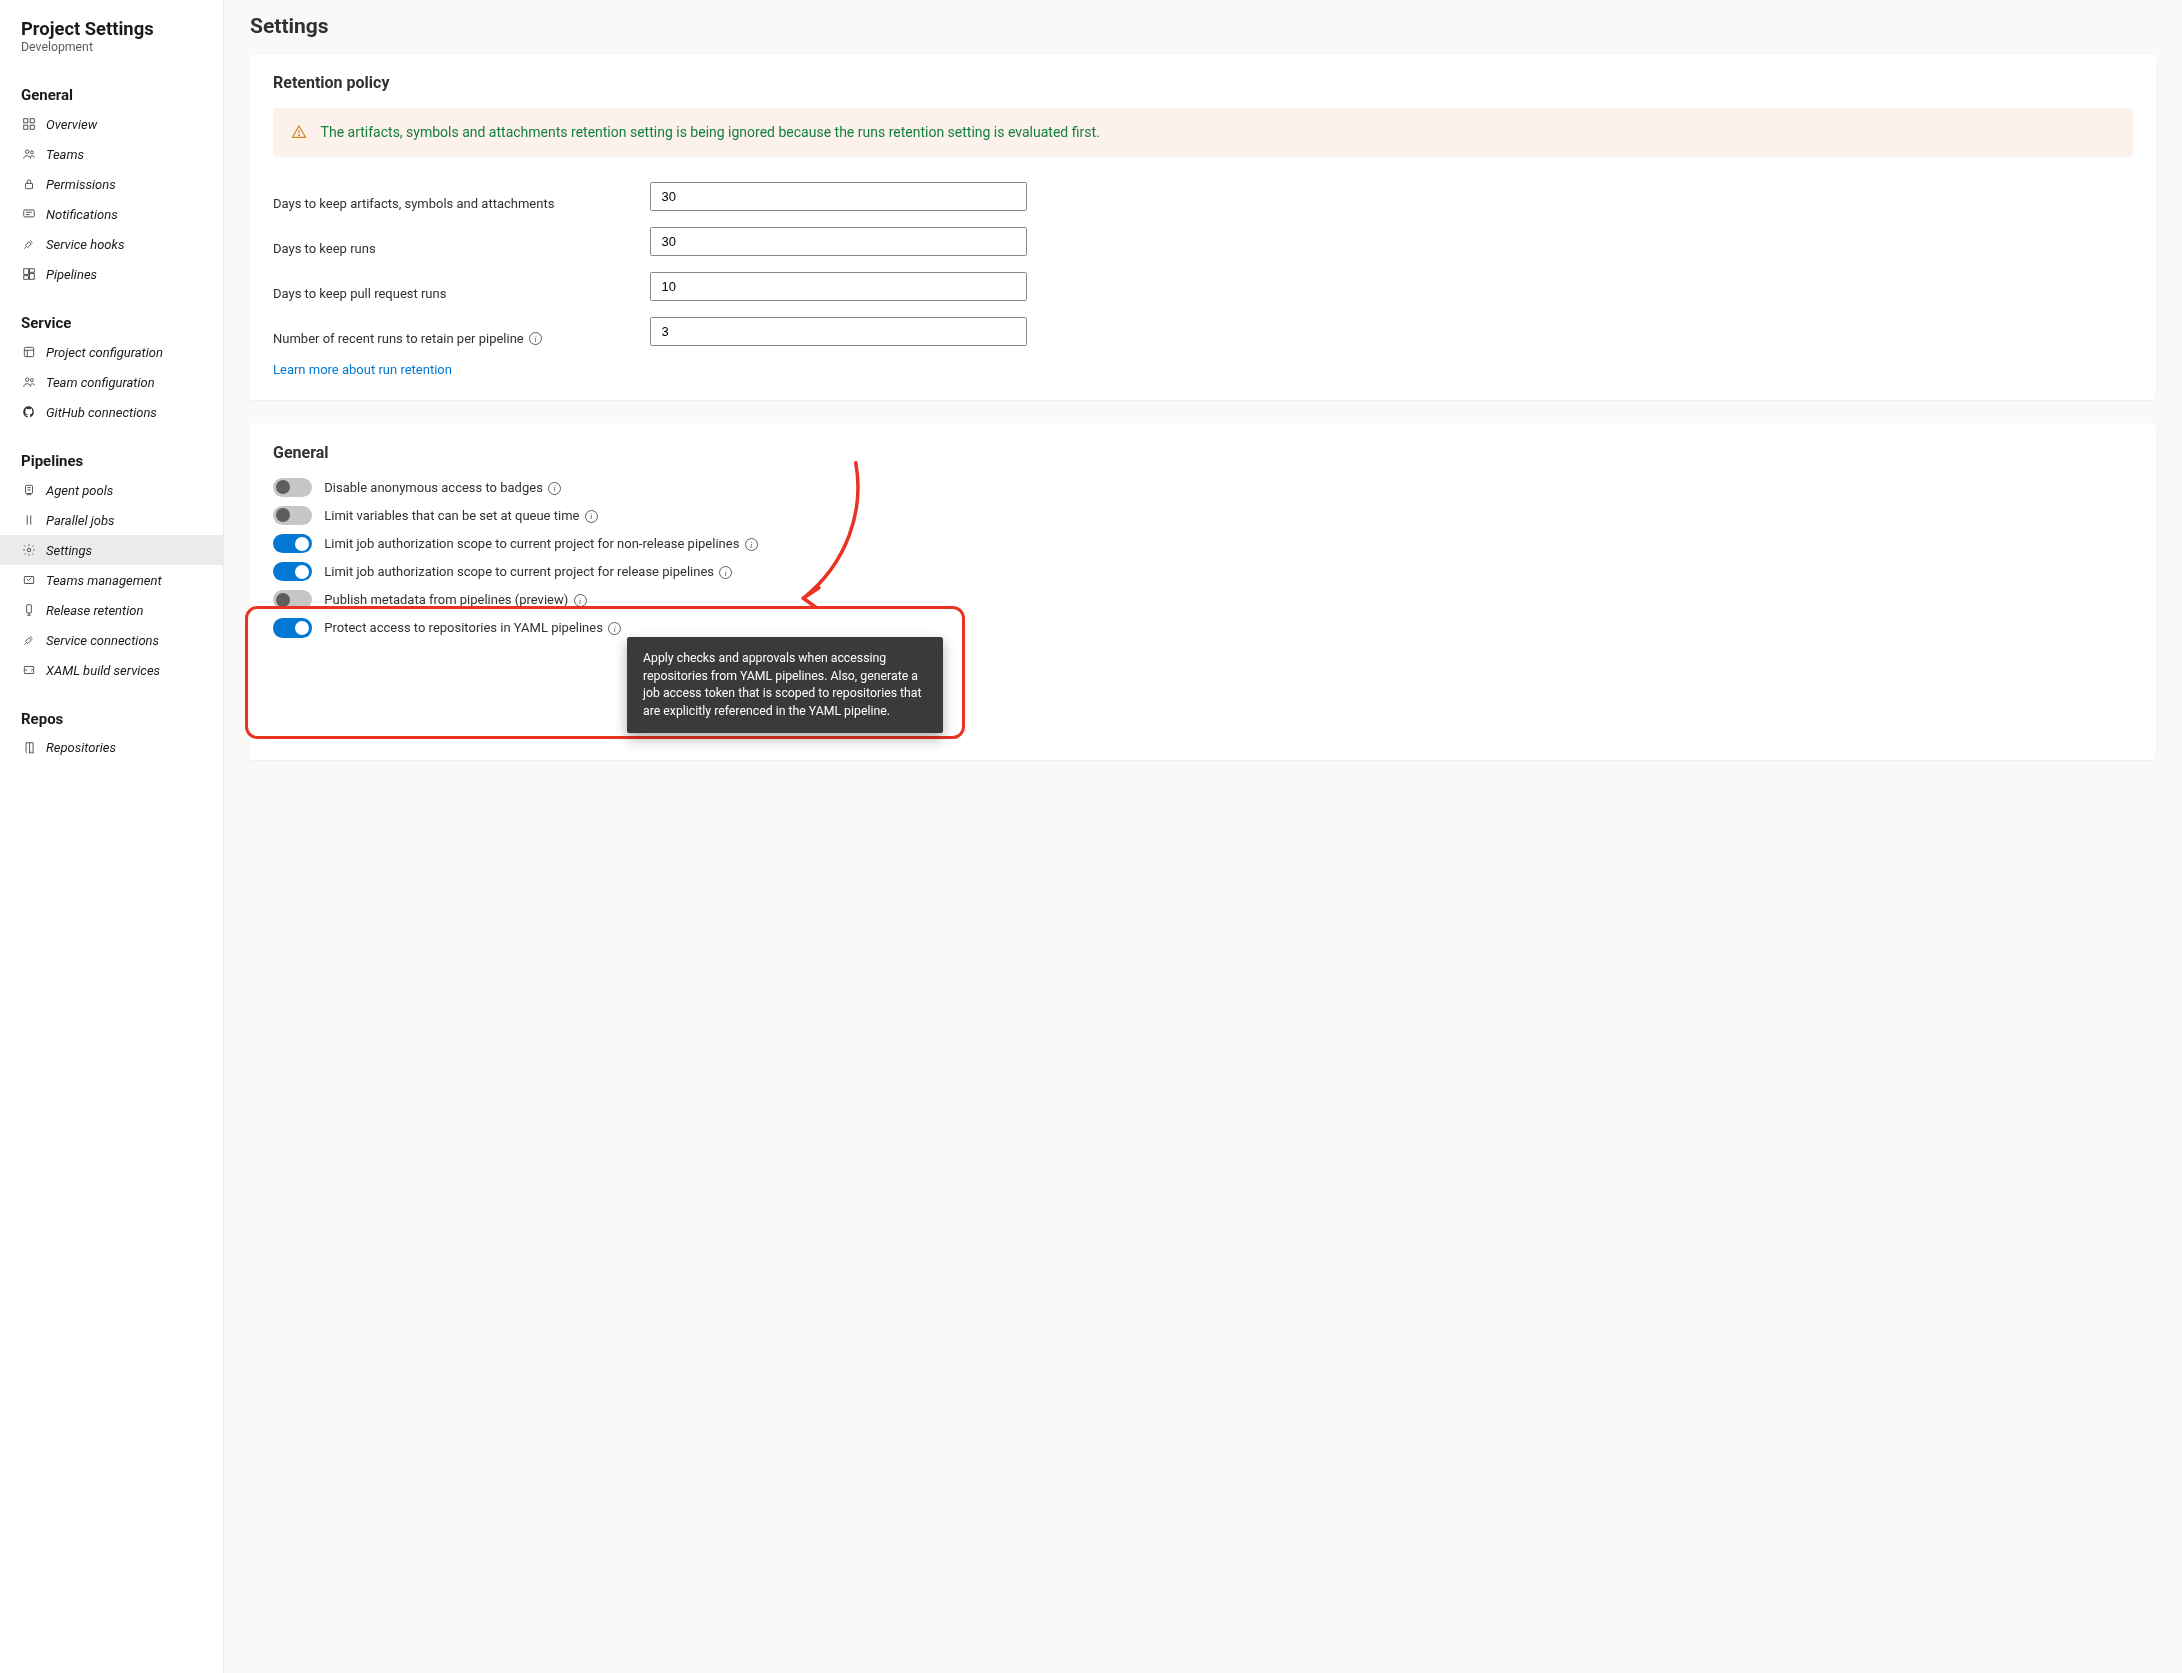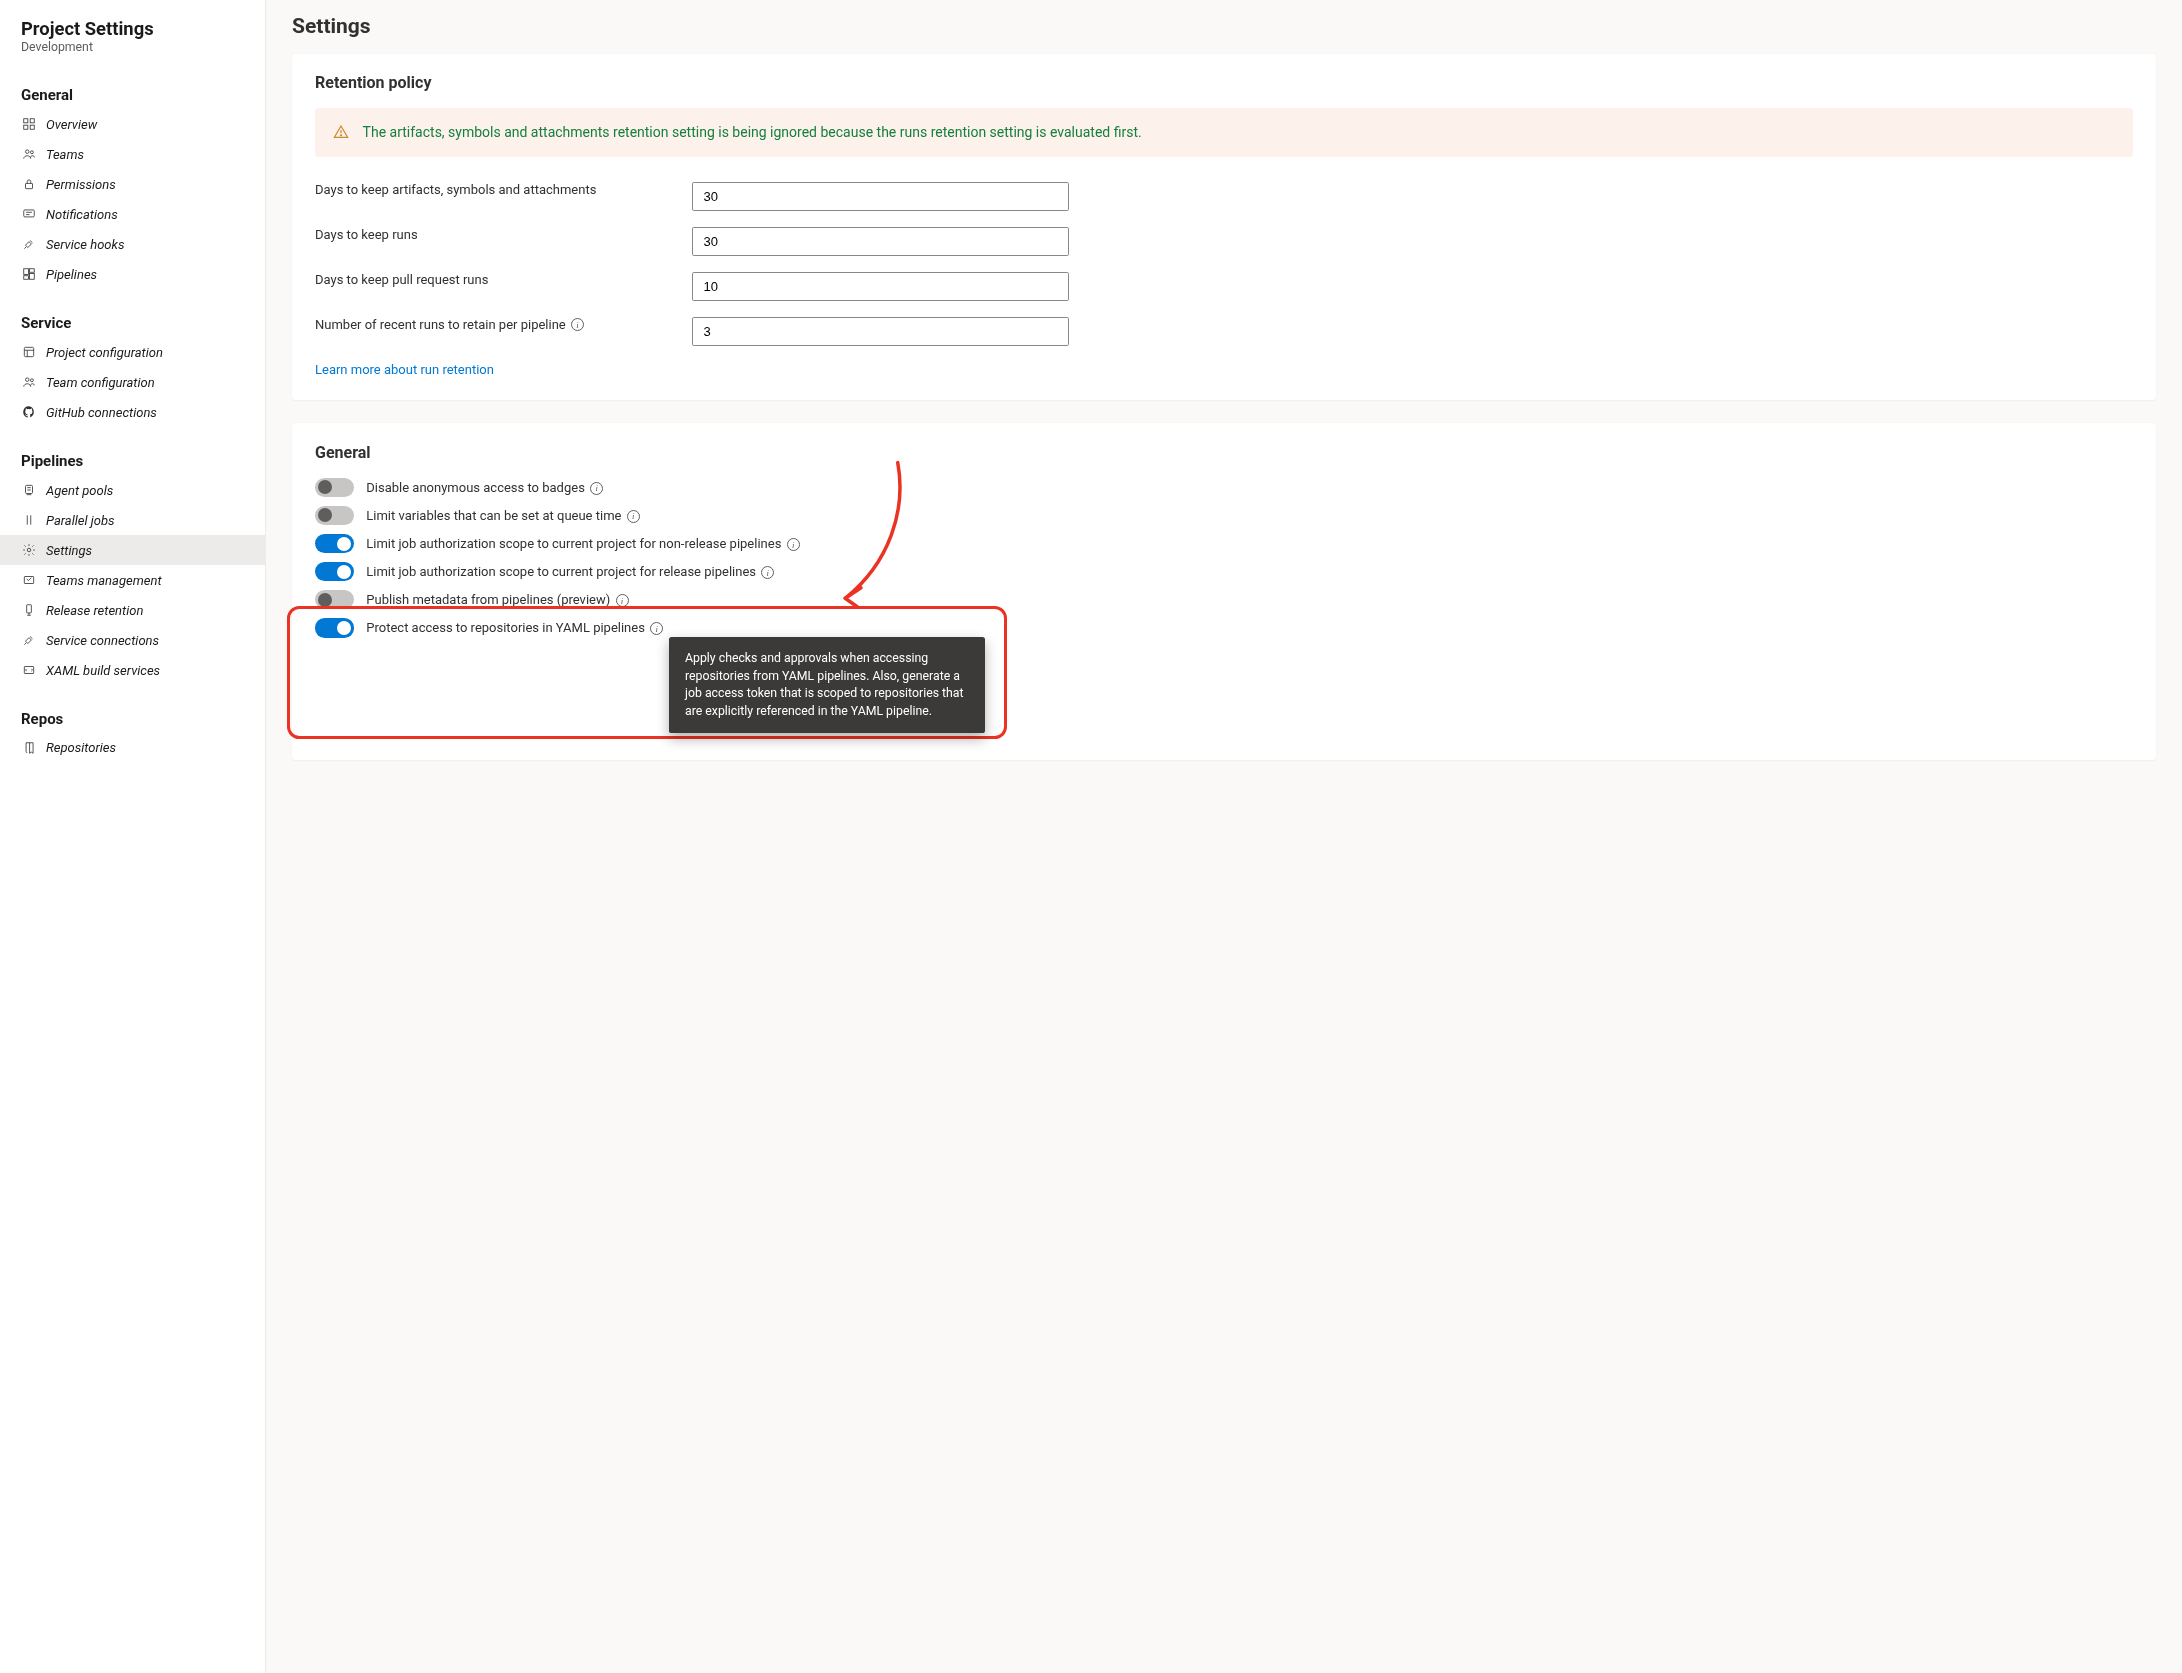--- a/index.html
+++ b/index.html
@@ -5,21 +5,21 @@
 * { box-sizing: border-box; margin: 0; padding: 0; }
 body {
   font-family: -apple-system, BlinkMacSystemFont, "Segoe UI", Roboto, Helvetica, Arial, sans-serif;
   font-size: 12.3px;
   color: #323130;
   background: #faf9f8;
   display: flex;
   min-height: 100vh;
 }
 .sidebar {
-  width: 266px;
+  width: 224px;
   background: #fff;
   padding: 17.6px 0 17.6px 0;
   border-right: 0.9px solid #edebe9;
 }
 .sidebar-header { padding: 0 21px 7px 21px; }
 .sidebar-title { font-size: 18.4px; font-weight: 700; color: #1b1a19; }
 .sidebar-subtitle { font-size: 12.3px; color: #605e5c; margin-top: 1.8px; }
 .nav-section { margin-top: 19.3px; }
 .nav-heading { font-size: 15px; font-weight: 700; padding: 5.3px 21px; color: #1b1a19; }
 .nav-item {
@@ -57,21 +57,21 @@
   display: flex;
   gap: 14px;
   align-items: flex-start;
   margin-bottom: 24.6px;
 }
 .alert-icon { color: #d18a2d; flex-shrink: 0; margin-top: 1.8px; }
 .alert-text { font-size: 14px; line-height: 1.45; color: #15803d; }
 
 .form-row {
   display: flex;
-  align-items: flex-start;
+  align-items: flex-end;
   margin-bottom: 16px;
 }
 .form-label {
   width: 377px;
   font-size: 13px;
   color: #323130;
   display: flex;
   align-items: center;
   gap: 5.3px;
 }

